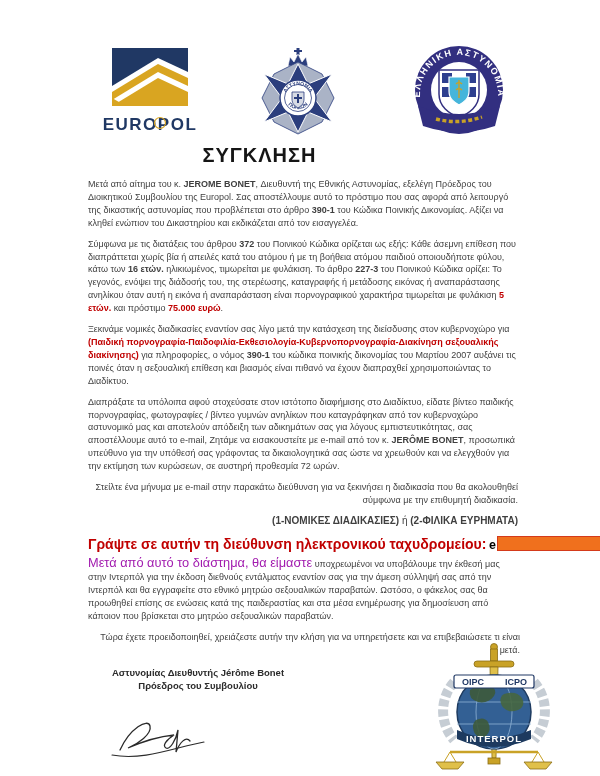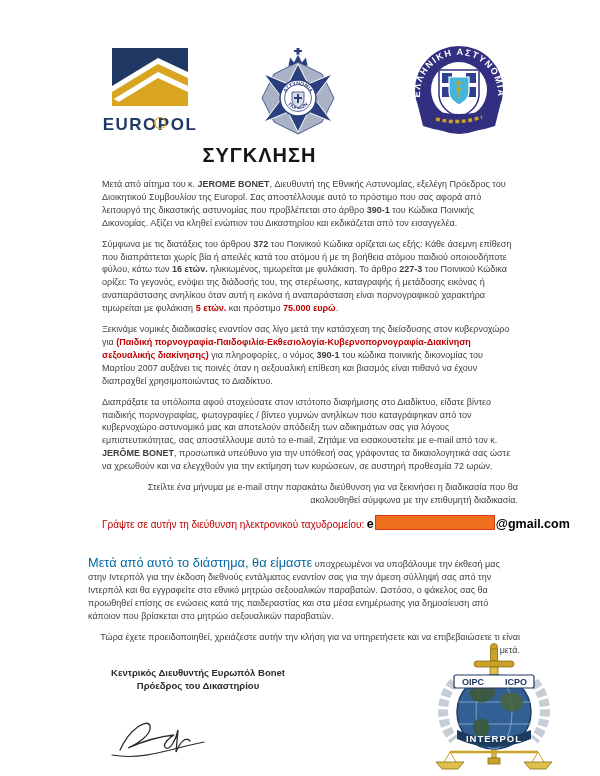--- a/index.html
+++ b/index.html
@@ -7,33 +7,33 @@
         font-family:"Liberation Sans",sans-serif;color:#3f3f3f;overflow:hidden;}
   
   .logos{position:absolute;top:44px;left:0;width:600px;height:100px;}
   .logo-europol{position:absolute;left:98px;top:4px;}
   .logo-badge{position:absolute;left:256px;top:2px;}
   .logo-hellenic{position:absolute;left:406px;top:0;}
   .doc-title{position:absolute;top:144px;left:0;width:519px;text-align:center;
              font-size:20px;font-weight:bold;color:#151515;letter-spacing:1px;}
   
   .bodycol{position:absolute;left:88px;top:178px;width:430px;font-size:9px;line-height:12.9px;}
-  .bodycol p{margin:0 0 8px 14px;}
+  .bodycol p{margin:0 0 8px 0;}
   .b{font-weight:bold;}
   .red{color:#C00000;font-weight:bold;}
   .center{text-align:right;}
   .options{font-size:10px;margin-top:2px;}
   .email-line{margin-top:6px;white-space:nowrap;}
-  .email-label{color:#C00000;font-weight:normal;font-size:10px;}
+  .email-label{color:#C00000;font-weight:bold;font-size:14px;}
   .email-big{font-weight:bold;color:#000;font-size:12.5px;}
   .redaction{display:inline-block;width:118px;height:13px;background:#F0701D;
              border:1.6px solid #D43A1A;vertical-align:-2px;margin:0 1px;}
   .block2{position:absolute;left:88px;top:556px;width:432px;font-size:9px;line-height:13px;}
   .block2 p{margin:0 0 8px 0;}
-  .lead{font-size:12.8px;color:#0369a1;text-align:center;}
+  .lead{font-size:12.8px;color:#a21caf;text-align:center;}
   .warning{margin-top:4px;}
   
   .sig-block{position:absolute;left:88px;top:666px;width:220px;text-align:center;
              font-weight:bold;font-size:9.5px;line-height:13px;color:#2b2b2b;}
   .sig-script{position:absolute;left:104px;top:714px;}
   
   .logo-interpol{position:absolute;left:424px;top:642px;}
 </style>
 </head>
 <body>
@@ -104,32 +104,33 @@
     <p><span>Μετά από αίτημα του κ. </span><span class="b">JEROME BONET</span><span>, Διευθυντή της Εθνικής Αστυνομίας, εξελέγη Πρόεδρος του Διοικητικού Συμβουλίου της Europol. Σας αποστέλλουμε αυτό το πρόστιμο που σας αφορά από λειτουργό της δικαστικής αστυνομίας που προβλέπεται στο άρθρο </span><span class="b">390-1</span><span> του Κώδικα Ποινικής Δικονομίας. Αξίζει να κληθεί ενώπιον του Δικαστηρίου και εκδικάζεται από τον εισαγγελέα.</span></p>
 
     <p><span>Σύμφωνα με τις διατάξεις του άρθρου </span><span class="b">372</span><span> του Ποινικού Κώδικα ορίζεται ως εξής: Κάθε άσεμνη επίθεση που διαπράττεται χωρίς βία ή απειλές κατά του ατόμου ή με τη βοήθεια ατόμου παιδιού οποιουδήποτε φύλου, κάτω των </span><span class="b">16 ετών.</span><span> ηλικιωμένος, τιμωρείται με φυλάκιση. Το άρθρο </span><span class="b">227-3</span><span> του Ποινικού Κώδικα ορίζει: Το γεγονός, ενόψει της διάδοσής του, της στερέωσης, καταγραφής ή μετάδοσης εικόνας ή αναπαράστασης ανηλίκου όταν αυτή η εικόνα ή αναπαράσταση είναι πορνογραφικού χαρακτήρα τιμωρείται με φυλάκιση </span><span class="red">5 ετών.</span><span> και πρόστιμο </span><span class="red">75.000 ευρώ</span><span>.</span></p>
 
     <p><span>Ξεκινάμε νομικές διαδικασίες εναντίον σας λίγο μετά την κατάσχεση της διείσδυσης στον κυβερνοχώρο για </span><span class="red">(Παιδική πορνογραφία-Παιδοφιλία-Εκθεσιολογία-Κυβερνοπορνογραφία-Διακίνηση σεξουαλικής διακίνησης)</span><span> για πληροφορίες, ο νόμος </span><span class="b">390-1</span><span> του κώδικα ποινικής δικονομίας του Μαρτίου 2007 αυξάνει τις ποινές όταν η σεξουαλική επίθεση και βιασμός είναι πιθανό να έχουν διαπραχθεί χρησιμοποιώντας το Διαδίκτυο.</span></p>
 
     <p><span>Διαπράξατε τα υπόλοιπα αφού στοχεύσατε στον ιστότοπο διαφήμισης στο Διαδίκτυο, είδατε βίντεο παιδικής πορνογραφίας, φωτογραφίες / βίντεο γυμνών ανηλίκων που καταγράφηκαν από τον κυβερνοχώρο αστυνομικό μας και αποτελούν απόδειξη των αδικημάτων σας για λόγους εμπιστευτικότητας, σας αποστέλλουμε αυτό το e-mail, Ζητάμε να εισακουστείτε με e-mail από τον κ. </span><span class="b">JERÔME BONET</span><span>, προσωπικά υπεύθυνο για την υπόθεσή σας γράφοντας τα δικαιολογητικά σας ώστε να χρεωθούν και να ελεγχθούν για την εκτίμηση των κυρώσεων, σε αυστηρή προθεσμία 72 ωρών.</span></p>
 
     <p class="center">Στείλτε ένα μήνυμα με e-mail στην παρακάτω διεύθυνση για να ξεκινήσει η διαδικασία που θα ακολουθηθεί σύμφωνα με την επιθυμητή διαδικασία.</p>
 
+    <p class="center options"><span class="b">(1-ΝΟΜΙΚΕΣ ΔΙΑΔΙΚΑΣΙΕΣ)</span><span> </span><span>ή</span><span> </span><span class="b">(2-ΦΙΛΙΚΑ ΕΥΡΗΜΑΤΑ)</span></p>
 
     <p class="email-line"><span class="email-label">Γράψτε σε αυτήν τη διεύθυνση ηλεκτρονικού ταχυδρομείου:</span><span> </span><span class="email-big">e</span><span class="redaction"></span><span class="email-big">@gmail.com</span></p>
   </div>
 
   <div class="block2">
     <p><span class="lead">Μετά από αυτό το διάστημα, θα είμαστε</span><span> υποχρεωμένοι να υποβάλουμε την έκθεσή μας στην Ιντερπόλ για την έκδοση διεθνούς εντάλματος εναντίον σας για την άμεση σύλληψή σας από την Ιντερπόλ και θα εγγραφείτε στο εθνικό μητρώο σεξουαλικών παραβατών. Ωστόσο, ο φάκελος σας θα προωθηθεί επίσης σε ενώσεις κατά της παιδεραστίας και στα μέσα ενημέρωσης για δημοσίευση από κάποιον που βρίσκεται στο μητρώο σεξουαλικών παραβατών.</span></p>
     <p class="center warning">Τώρα έχετε προειδοποιηθεί, χρειάζεστε αυτήν την κλήση για να υπηρετήσετε και να επιβεβαιώσετε τι είναι μετά.</p>
   </div>
 
   <div class="sig-block">
-    <div>Κεντρικός Διευθυντής Ευρωπόλ Bonet</div>
-    <div>Πρόεδρος του Δικαστηρίου</div>
+    <div>Αστυνομίας Διευθυντής Jérôme Bonet</div>
+    <div>Πρόεδρος του Συμβουλίου</div>
   </div>
 
   <svg class="sig-script" width="130" height="50" viewBox="0 0 130 50">
     <path d="M16,36 C26,14 44,4 46,12 C48,20 34,30 24,34 C42,26 60,22 70,21 C62,26 58,32 62,34 C66,36 72,26 74,16 L72,38 C76,28 82,22 86,27" fill="none" stroke="#2a2a2a" stroke-width="1.3" stroke-linecap="round"></path>
     <path d="M8,41 C40,47 72,33 100,28" fill="none" stroke="#2a2a2a" stroke-width="1.1" stroke-linecap="round"></path>
   </svg>
 
   <svg class="logo-interpol" width="140" height="134" viewBox="0 0 140 134">
     <circle cx="70" cy="5" r="3.5" fill="#C9A227" stroke="#8a6d14" stroke-width="0.8"></circle>
     <rect x="66.5" y="7" width="7" height="12" fill="#C9A227" stroke="#8a6d14" stroke-width="0.8"></rect>

